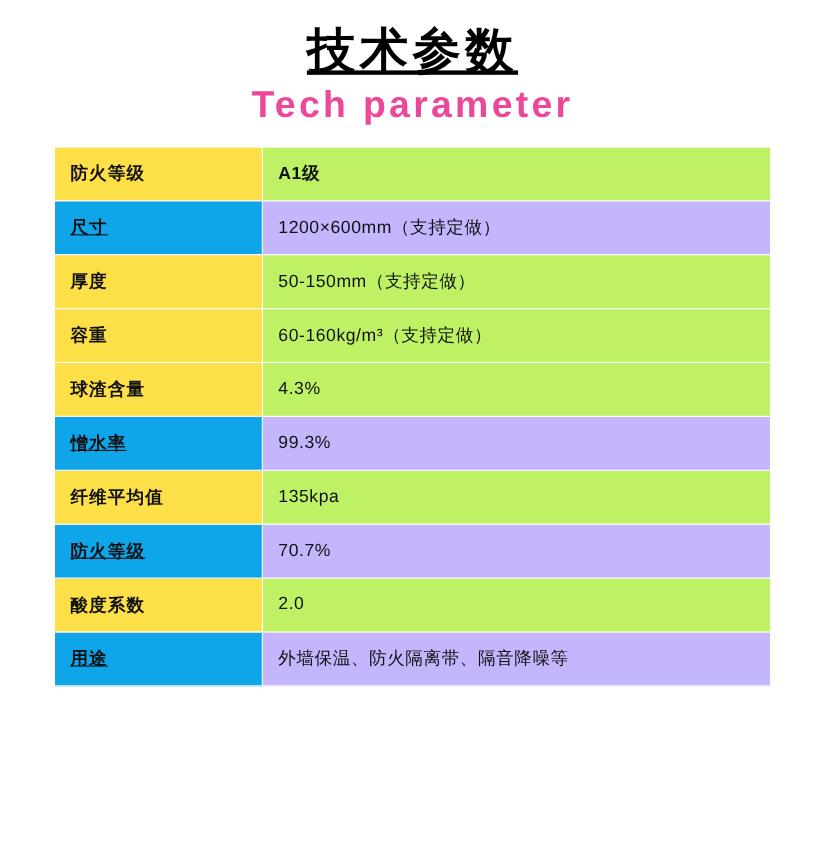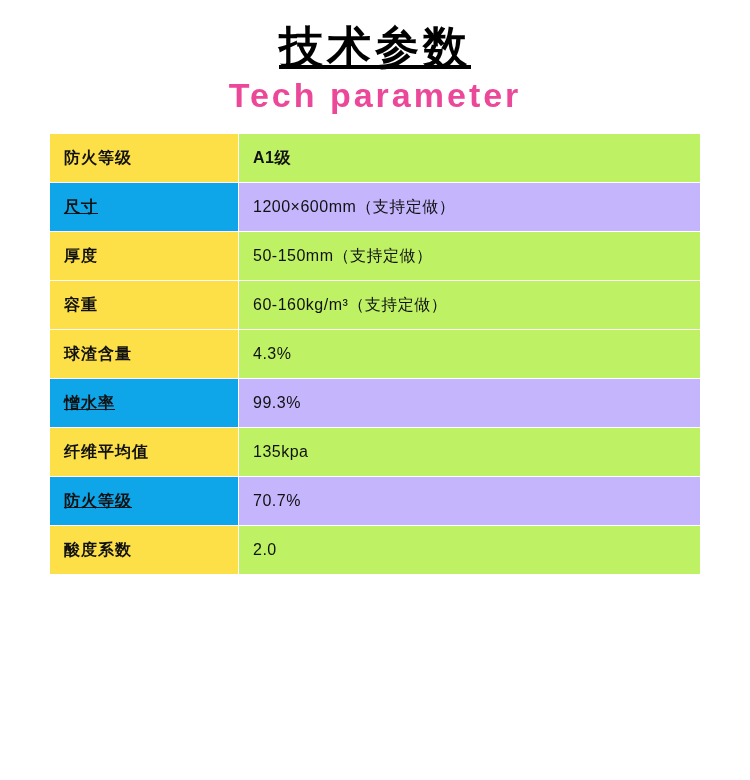--- a/index.html
+++ b/index.html
@@ -120,17 +120,21 @@
           <td class="value">135kpa</td>
         </tr>
         <tr class="alt">
           <td class="label">防火等级</td>
           <td class="value">70.7%</td>
         </tr>
         <tr>
           <td class="label">酸度系数</td>
           <td class="value">2.0</td>
         </tr>
+        <tr class="alt">
+          <td class="label">用途</td>
+          <td class="value">外墙保温、防火隔离带、隔音降噪等</td>
+        </tr>
       </tbody>
     </table>
   </div>
 
 </div>
 
 </body></html>

